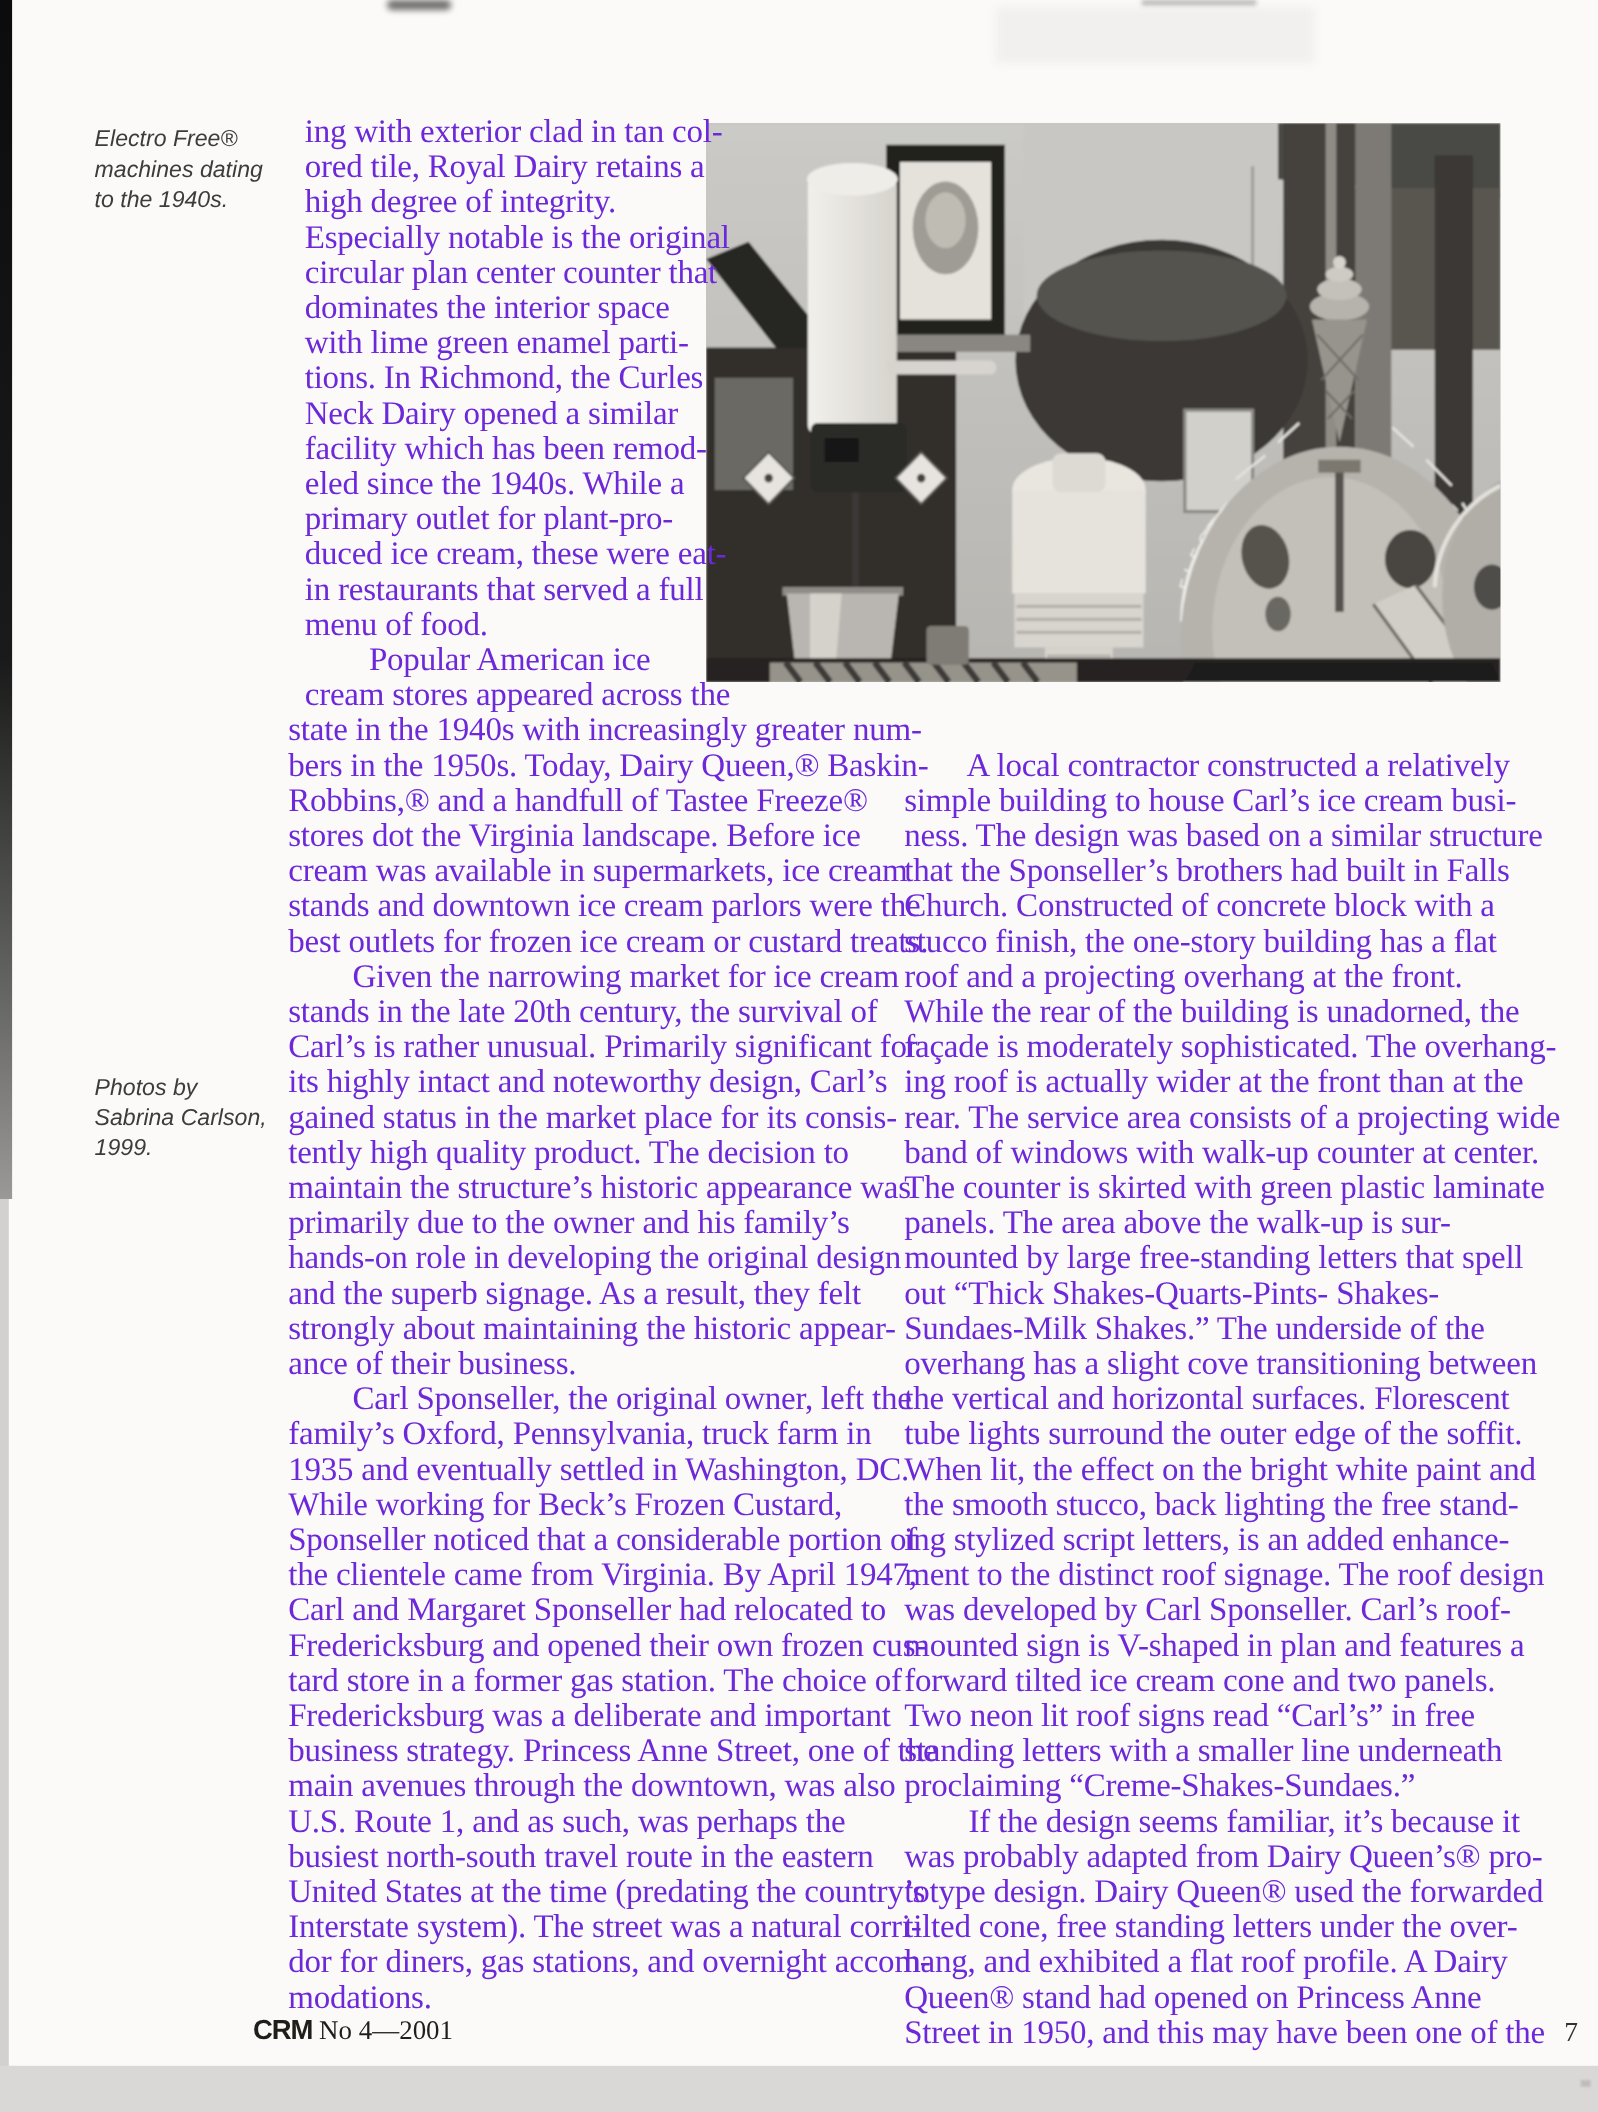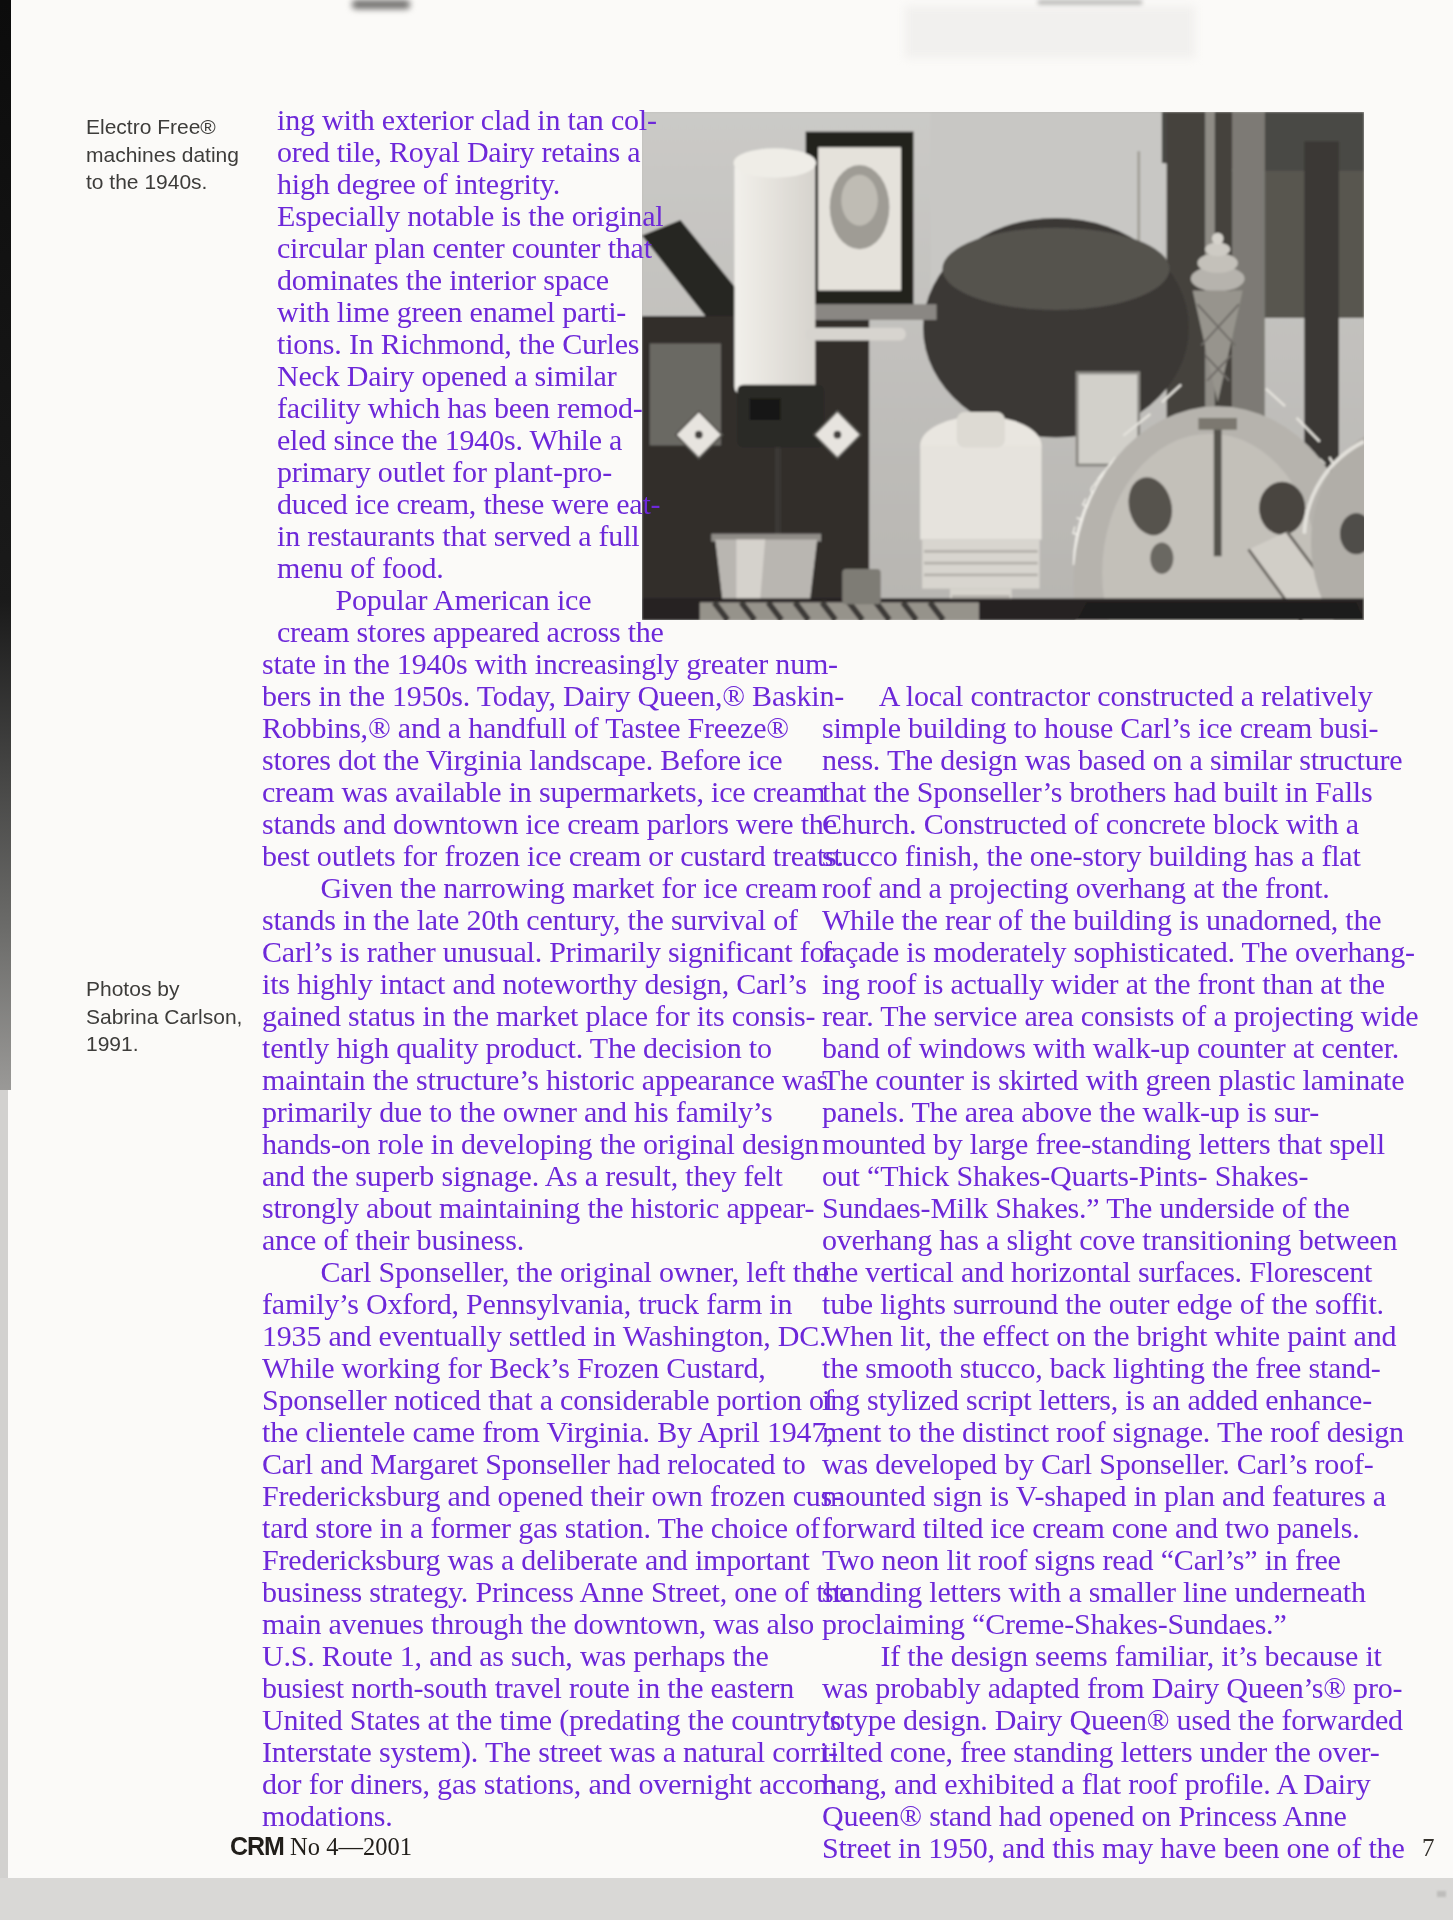--- a/index.html
+++ b/index.html
@@ -1,21 +1,21 @@
 <!DOCTYPE html>
 <html><head>
 <meta charset="utf-8">
 <style>
   html,body{margin:0;padding:0;background:#e8e8e6;}
   .page{position:relative;width:1453px;height:1920px;background:#fbfaf8;overflow:hidden;
         font-family:"Liberation Serif",serif;}
   .bodytext{position:absolute;white-space:pre;font-size:30px;line-height:32px;
         letter-spacing:-0.2px;color:#6d28d9;}
   .caption{position:absolute;white-space:pre;font-family:"Liberation Sans",sans-serif;
-        font-size:21px;line-height:27.5px;color:#3d3c3a;}
+        font-style:italic;font-size:21px;line-height:27.5px;color:#3d3c3a;}
   .photo{position:absolute;left:642px;top:112px;width:722px;height:508px;background:#bdbbb7;}
   .photo svg{display:block;width:100%;height:100%;}
   .footer{position:absolute;left:203px;top:1832px;font-size:24.5px;color:#211e1a;white-space:pre;margin-left:27px;}
   .footer .jrnl{font-family:"Liberation Sans",sans-serif;font-weight:bold;letter-spacing:-1px;font-size:25px;}
   .pagenum{position:absolute;left:1422px;top:1834px;font-size:25px;color:#35322d;}
   
   .edge-strip{position:absolute;left:0;top:0;width:11px;height:1090px;
         background:linear-gradient(#0c0c0c 0%,#1a1a1a 55%,#6b6b69 85%,#9a9997 100%);}
   .edge-strip-lower{position:absolute;left:0;top:1090px;width:8px;height:830px;background:#d2d1cf;}
   .smudge-top{position:absolute;left:352px;top:0;width:58px;height:9px;background:#6e6d6b;
@@ -38,21 +38,21 @@
   <div class="streak-top"></div>
   <div class="ghost-top"></div>
   <div class="bottom-band"></div>
   <div class="dot-br"></div>
 
   <div class="caption" style="left:86px;top:113px;">Electro Free®
 machines dating
 to the 1940s.</div>
   <div class="caption" style="left:86px;top:975px;">Photos by
 Sabrina Carlson,
-1991.</div>
+1999.</div>
 
   <figure class="photo" style="margin:0;">
     <svg viewBox="0 0 750 518" preserveAspectRatio="none">
       <defs>
         <linearGradient id="gw" x1="0" y1="0" x2="0" y2="1">
           <stop offset="0" stop-color="#cbcac7"></stop>
             <stop offset="1" stop-color="#b7b5b1"></stop>
         </linearGradient>
         <linearGradient id="gcol" x1="0" y1="0" x2="1" y2="0">
           <stop offset="0" stop-color="#f2f0eb"></stop>

